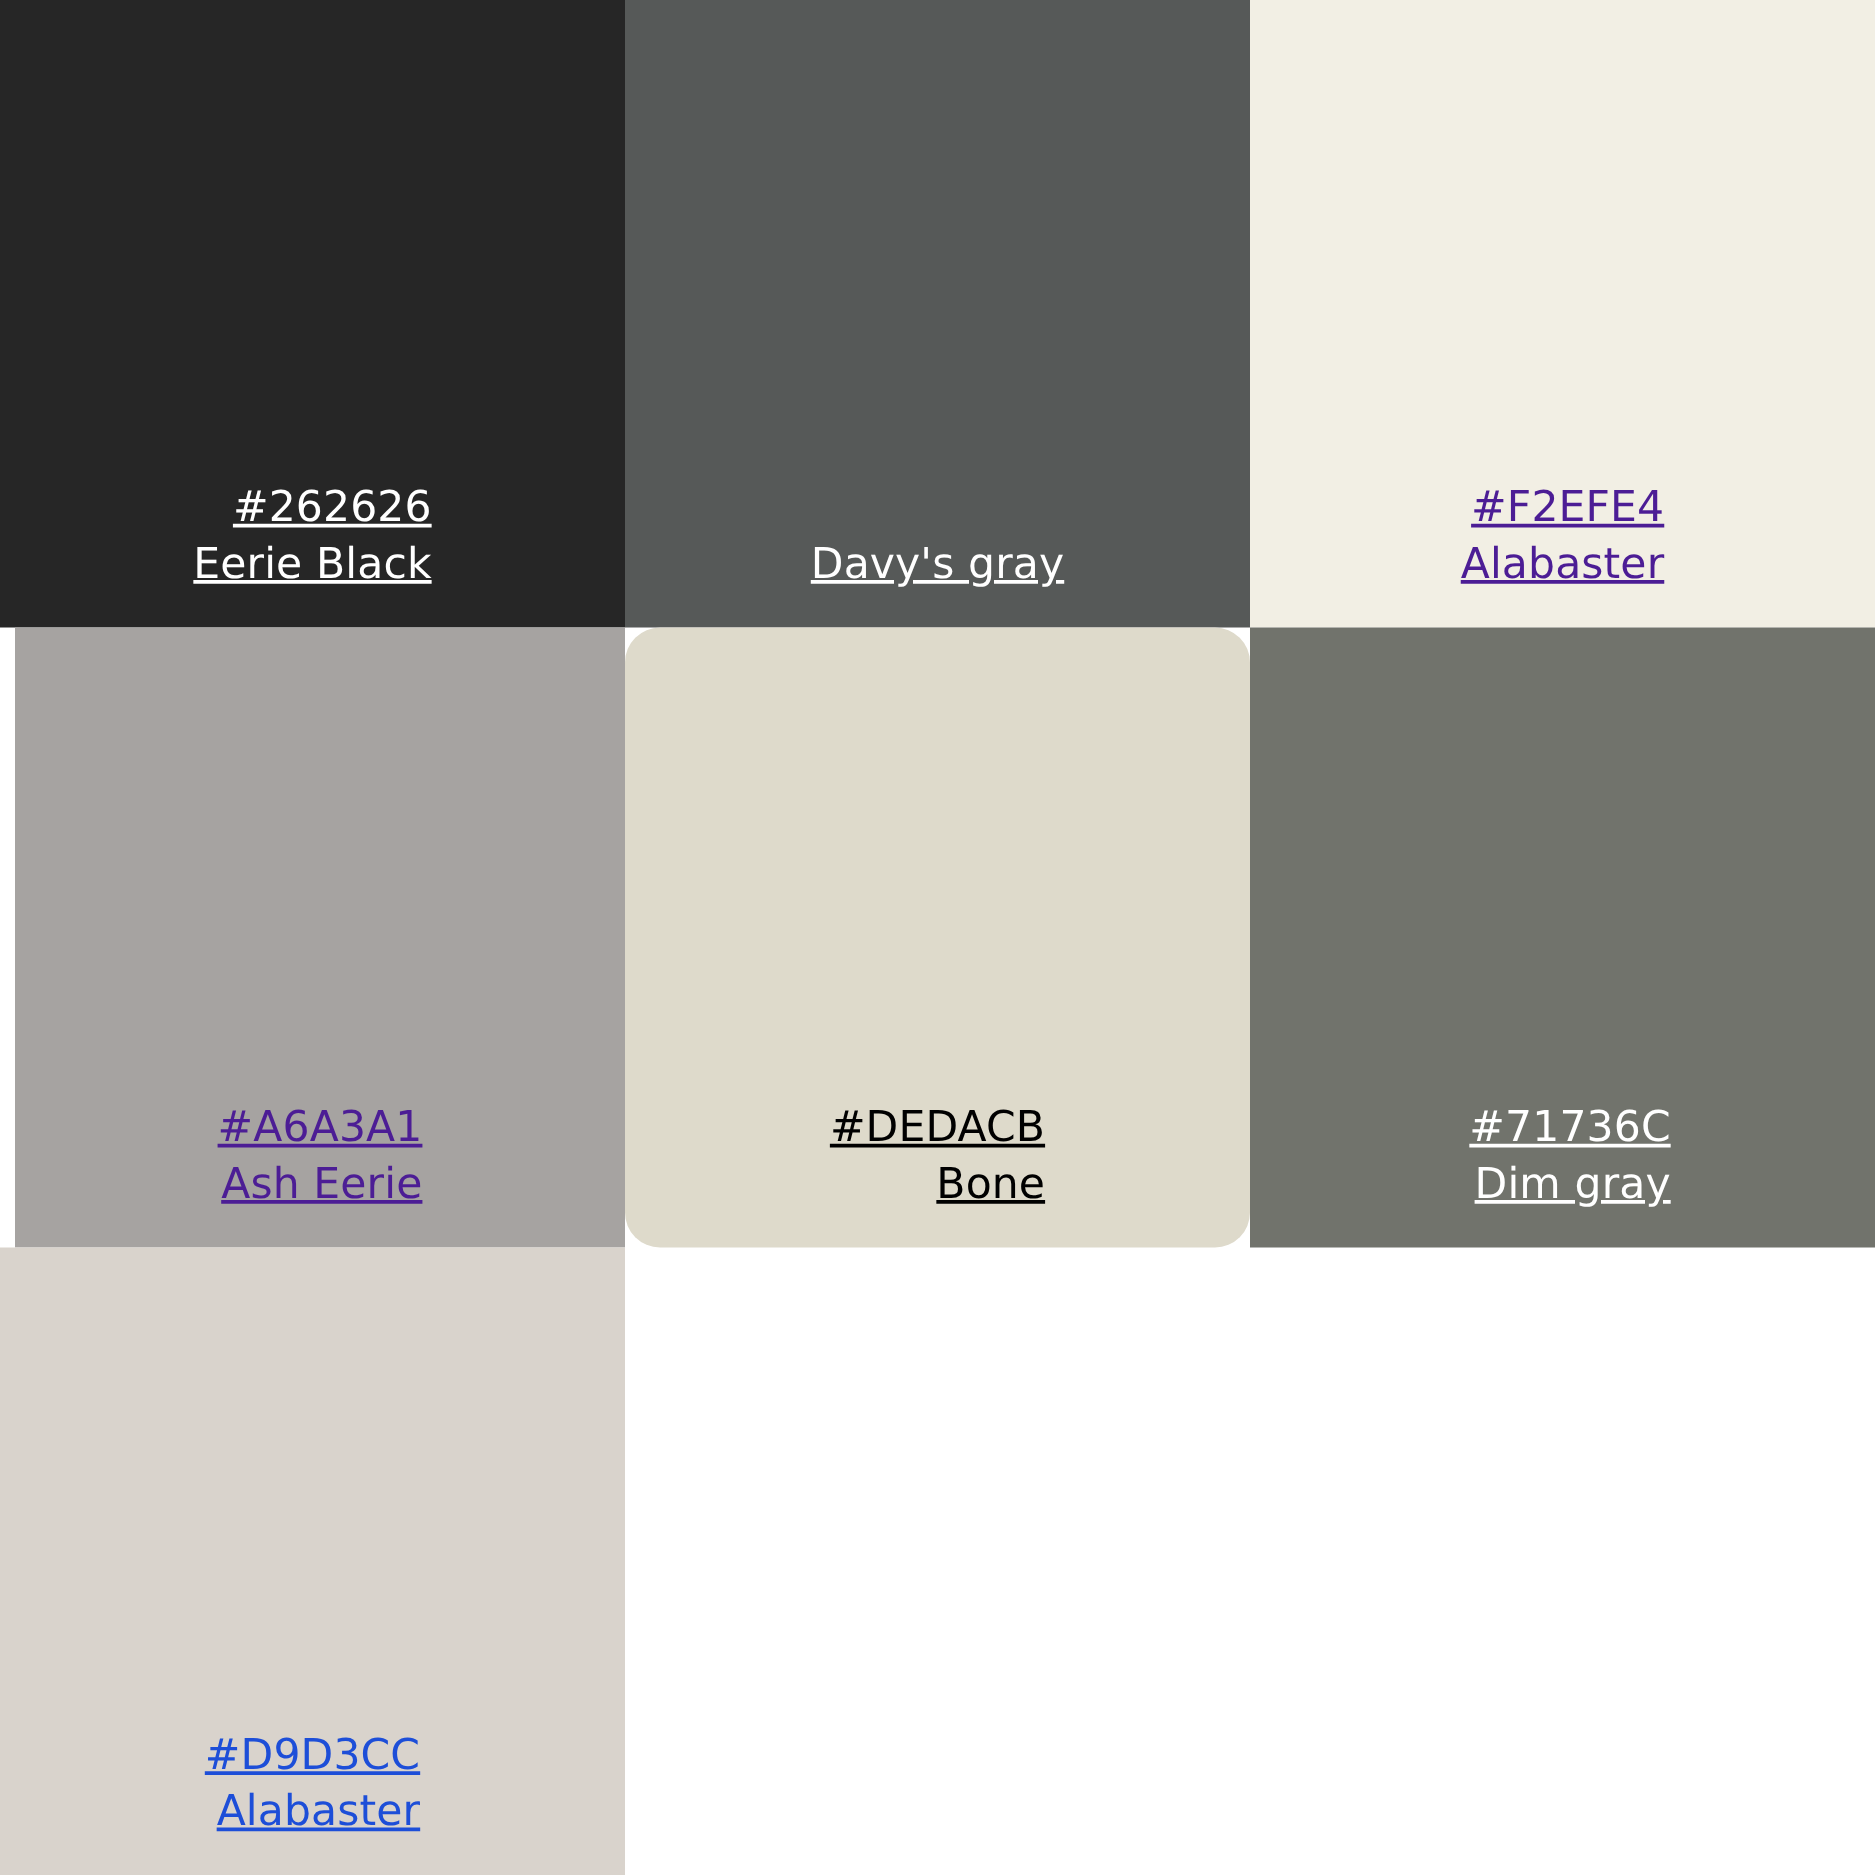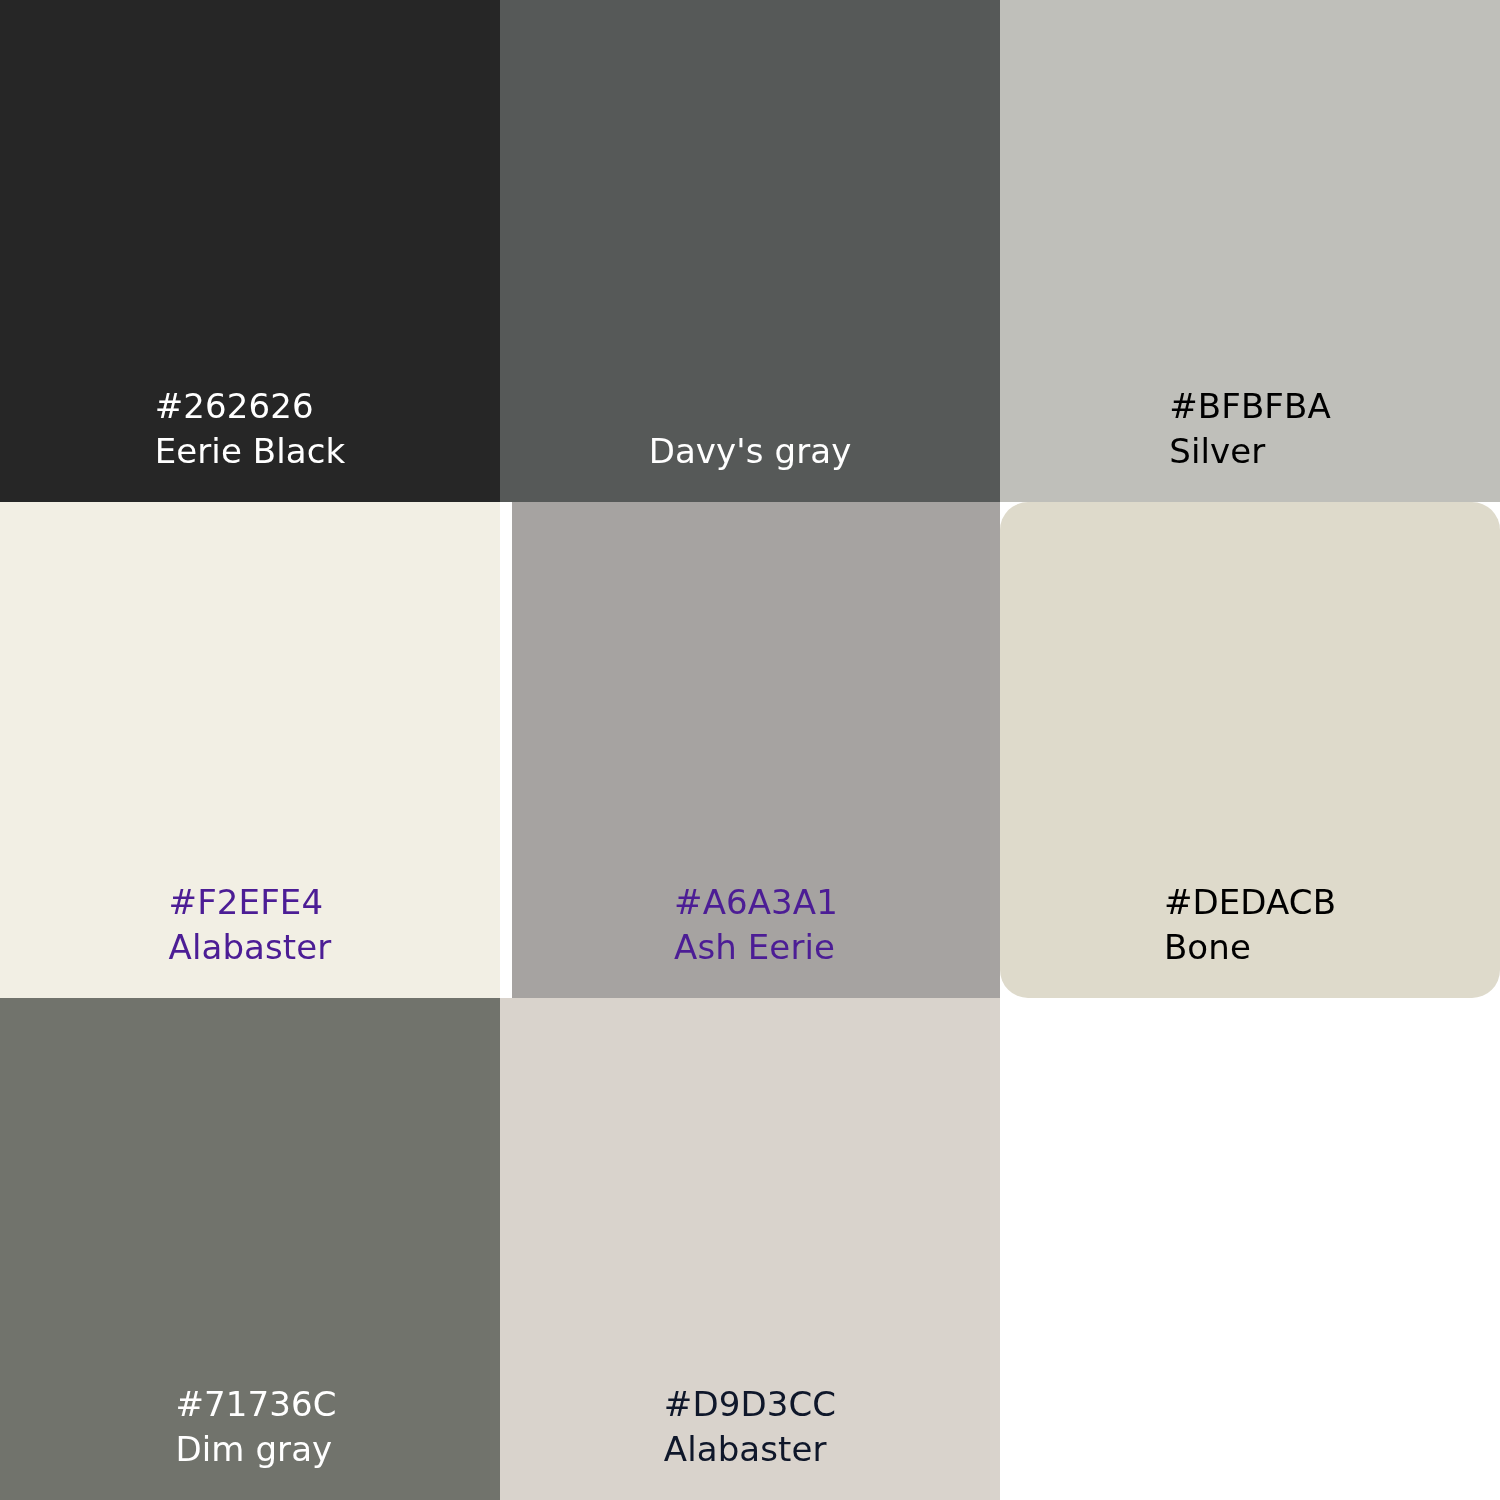--- a/index.html
+++ b/index.html
@@ -27,26 +27,27 @@
     display: flex;
     flex-direction: column;
     align-items: center;
     justify-content: flex-end;
     box-sizing: border-box;
     padding-bottom: 28px;
     overflow: hidden;
   }
 
   .swatch-label {
-    text-align: left;
+    text-align: right;
     line-height: 1.32;
     font-size: 34px;
     font-weight: 400;
     letter-spacing: 0.1px;
     white-space: nowrap;
+    text-decoration: underline;
   }
 
   .swatch-hex,
   .swatch-name {
     display: block;
   }
 </style>
 </head>
 <body>
 
@@ -58,26 +59,20 @@
       <span class="swatch-name">Eerie Black</span>
     </div>
   </div>
 
   <div class="swatch" style="background-color: rgb(86, 89, 88); color: rgb(255, 255, 255);">
     <div class="swatch-label">
       <span class="swatch-name">Davy's gray</span>
     </div>
   </div>
 
-  <div class="swatch" style="background-color: rgb(191, 191, 186); color: rgb(0, 0, 0);">
-    <div class="swatch-label">
-      <span class="swatch-hex">#BFBFBA</span>
-      <span class="swatch-name">Silver</span>
-    </div>
-  </div>
 
 
   <div class="swatch" style="background-color: rgb(242, 239, 228); color: #4c1d95;">
     <div class="swatch-label">
       <span class="swatch-hex">#F2EFE4</span>
       <span class="swatch-name">Alabaster</span>
     </div>
   </div>
 
   <div class="swatch" style="background-color: rgb(166, 163, 161); color: #4c1d95; margin-left: 12px;">
@@ -94,20 +89,20 @@
     </div>
   </div>
 
   <div class="swatch" style="background-color: rgb(113, 115, 108); color: rgb(255, 255, 255); padding-left: 12px;">
     <div class="swatch-label">
       <span class="swatch-hex">#71736C</span>
       <span class="swatch-name">Dim gray</span>
     </div>
   </div>
 
-  <div class="swatch" style="background-color: rgb(217, 211, 204); color: #0f172a;">
+  <div class="swatch" style="background-color: rgb(217, 211, 204); color: #1d4ed8;">
     <div class="swatch-label">
       <span class="swatch-hex">#D9D3CC</span>
       <span class="swatch-name">Alabaster</span>
     </div>
   </div>
 
 </div>
 
 </body></html>

